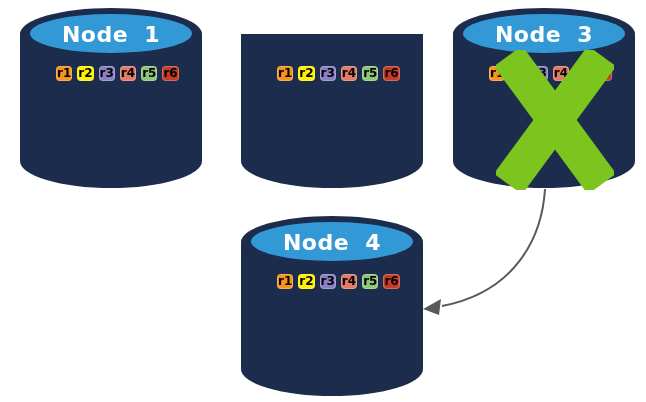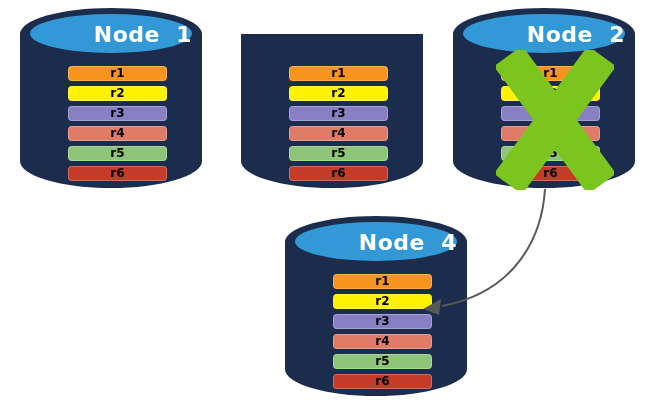--- a/index.html
+++ b/index.html
@@ -10,51 +10,51 @@
     background: #ffffff;
     overflow: hidden;
     font-family: "DejaVu Sans", "Liberation Sans", sans-serif;
   }
 
   
   .node { position: absolute; width: 182px; height: 180px; }
   .pos-node-1 { left: 20px;  top: 8px;   }
   .pos-node-2 { left: 241px; top: 8px;   }
   .pos-node-3 { left: 453px; top: 8px;   }
-  .pos-node-4 { left: 241px; top: 216px; margin-left: 44px; }
+  .pos-node-4 { left: 241px; top: 216px; }
 
   .cyl-body {
     position: absolute; left: 0; right: 0; top: 26px; bottom: 0;
     background: var(--navy);
     border-radius: 0 0 91px 91px / 0 0 27px 27px;
   }
   .cyl-top {
     position: absolute; left: 0; top: 0; width: 182px; height: 52px;
     background: var(--navy);
     border-radius: 50%;
   }
   .cyl-top-inner {
     position: absolute; left: 10px; right: 10px; top: 6px; bottom: 7px;
     background: var(--top-blue);
     border-radius: 50%;
-    display: flex; align-items: center; justify-content: flex-end;
+    display: flex; align-items: center; justify-content: center;
   }
   .node-title {
     color: var(--node-label);
     font-weight: bold;
     font-size: 22px;
     letter-spacing: 0.5px;
     word-spacing: 8px;
     padding-top: 2px;
     white-space: nowrap;
   }
 
   .rows {
-    position: absolute; left: 48px; right: 35px; top: 58px;
-    display: flex; flex-direction: column; gap: 5px;
+    position: absolute; left: 36px; right: 35px; top: 58px;
+    display: flex; flex-direction: row; gap: 5px;
   }
   .row {
     height: 13px; line-height: 13px;
     border-radius: 4px;
     text-align: center;
     font-size: 12px; font-weight: bold;
     color: var(--row-label);
     border: 1px solid rgba(255,255,255,0.25);
   }
 
@@ -104,21 +104,21 @@
         <div class="row" style="background: rgb(223, 123, 102);">r4</div>
         <div class="row" style="background: rgb(143, 197, 120);">r5</div>
         <div class="row" style="background: rgb(196, 60, 40);">r6</div>
       </div>
 
     </div>
     <div class="node pos-node-3 failed">
       <div class="cyl-body"></div>
       <div class="cyl-top">
         <div class="cyl-top-inner">
-          <span class="node-title">Node 2</span>
+          <span class="node-title">Node 3</span>
         </div>
       </div>
       <div class="rows">
         <div class="row" style="background: rgb(247, 148, 29);">r1</div>
         <div class="row" style="background: rgb(255, 242, 0);">r2</div>
         <div class="row" style="background: rgb(137, 128, 196);">r3</div>
         <div class="row" style="background: rgb(223, 123, 102);">r4</div>
         <div class="row" style="background: rgb(143, 197, 120);">r5</div>
         <div class="row" style="background: rgb(196, 60, 40);">r6</div>
       </div>

